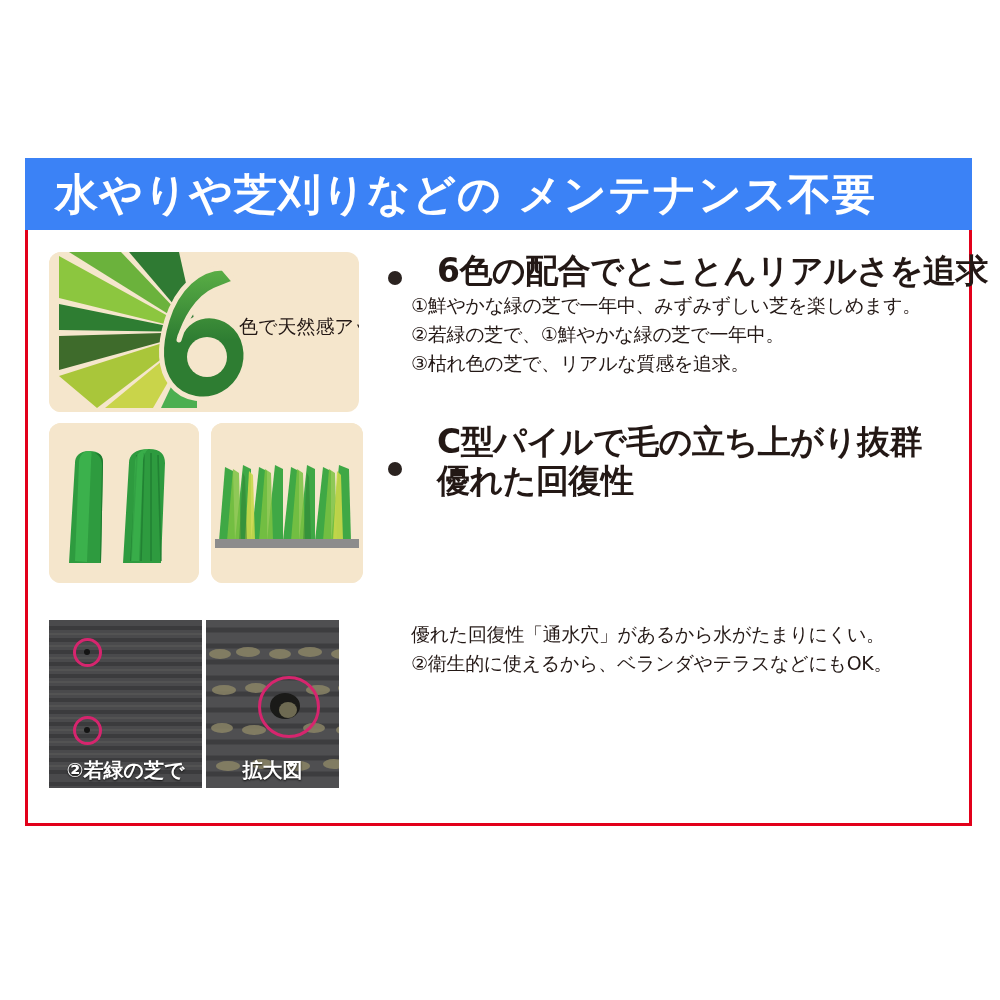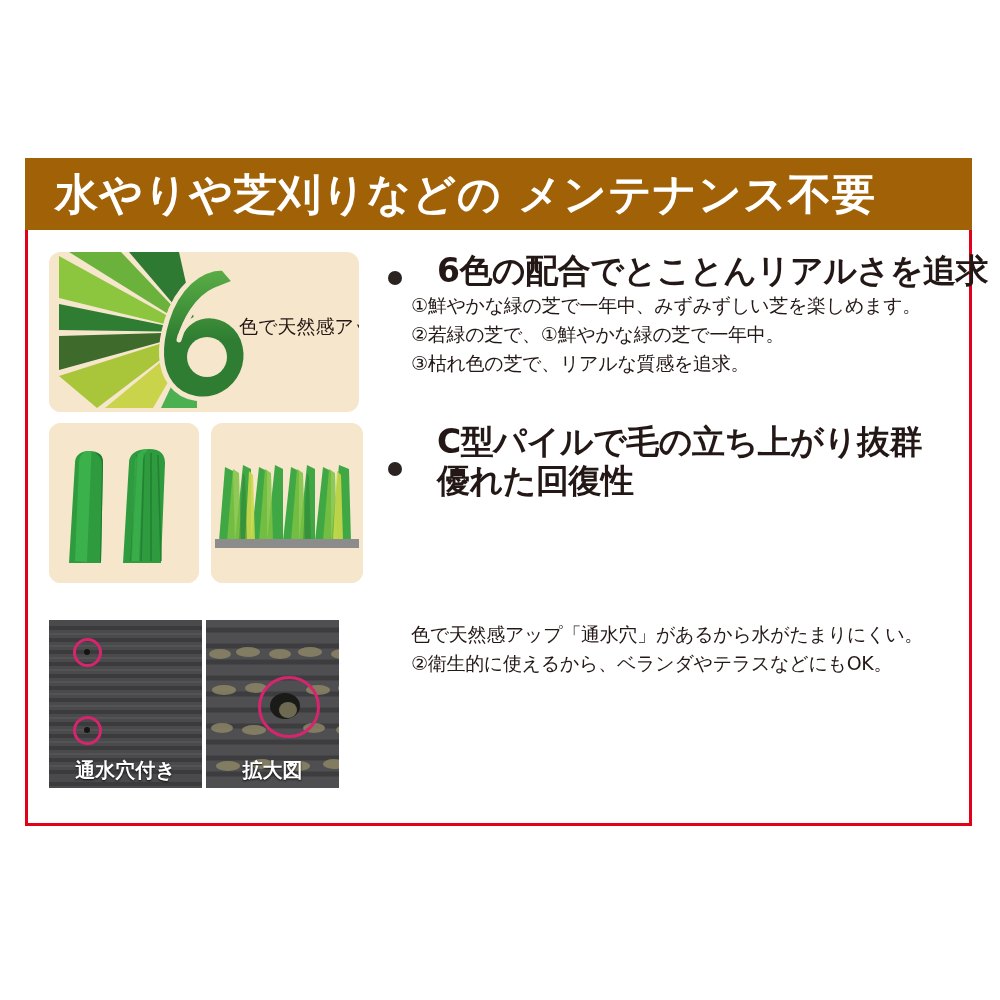--- a/index.html
+++ b/index.html
@@ -24,21 +24,21 @@
     background: #ffffff;
   }
 
   
   #banner {
     position: absolute;
     left: 25px;
     top: 158px;
     width: 947px;
     height: 72px;
-    background: #a16207;
+    background: #3b82f6;
     display: flex;
     align-items: center;
     box-sizing: border-box;
     padding-left: 30px;
   }
   #banner-title {
     color: #ffffff;
     font-size: 43px;
     font-weight: bold;
     letter-spacing: 1px;
@@ -374,21 +374,21 @@
                   <path d="M0 110 H153"></path>
                 <path d="M0 122 H153"></path>
                   <path d="M0 134 H153"></path>
                   <path d="M0 146 H153"></path>
               </g>
               <circle cx="38" cy="32" r="3" fill="#141414"></circle>
               <circle cx="38" cy="110" r="3" fill="#141414"></circle>
             </svg>
             <div class="hole-ring" style="left:24px;top:18px;width:29px;height:29px;"></div>
             <div class="hole-ring" style="left:24px;top:96px;width:29px;height:29px;"></div>
-            <div class="drain-caption">通水穴付き</div>
+            <div class="drain-caption">②若緑の芝で</div>
           </div>
 
           <div class="drain-photo" id="drain-b">
             <svg width="153" height="168" viewBox="0 0 153 168">
               <rect width="153" height="168" fill="#4F4F51"></rect>
               <g stroke="#3B3B3D" stroke-width="5" opacity=".85">
                 <path d="M0 10 H153"></path>
                   <path d="M0 26 H153"></path>
                   <path d="M0 42 H153"></path>
                 <path d="M0 58 H153"></path>
@@ -423,20 +423,20 @@
             </svg>
             <div class="hole-ring" style="left:52px;top:56px;width:62px;height:62px;"></div>
             <div class="drain-caption">拡大図</div>
           </div>
 
         </div>
       </div>
 
       <div class="text-col">
         <ul class="sub-list">
-          <li>色で天然感アップ「通水穴」があるから水がたまりにくい。</li>
+          <li>優れた回復性「通水穴」があるから水がたまりにくい。</li>
           <li>②衛生的に使えるから、ベランダやテラスなどにもOK。</li>
         </ul>
       </div>
     </div>
 
   </div>
 </div>
 
 </body></html>

